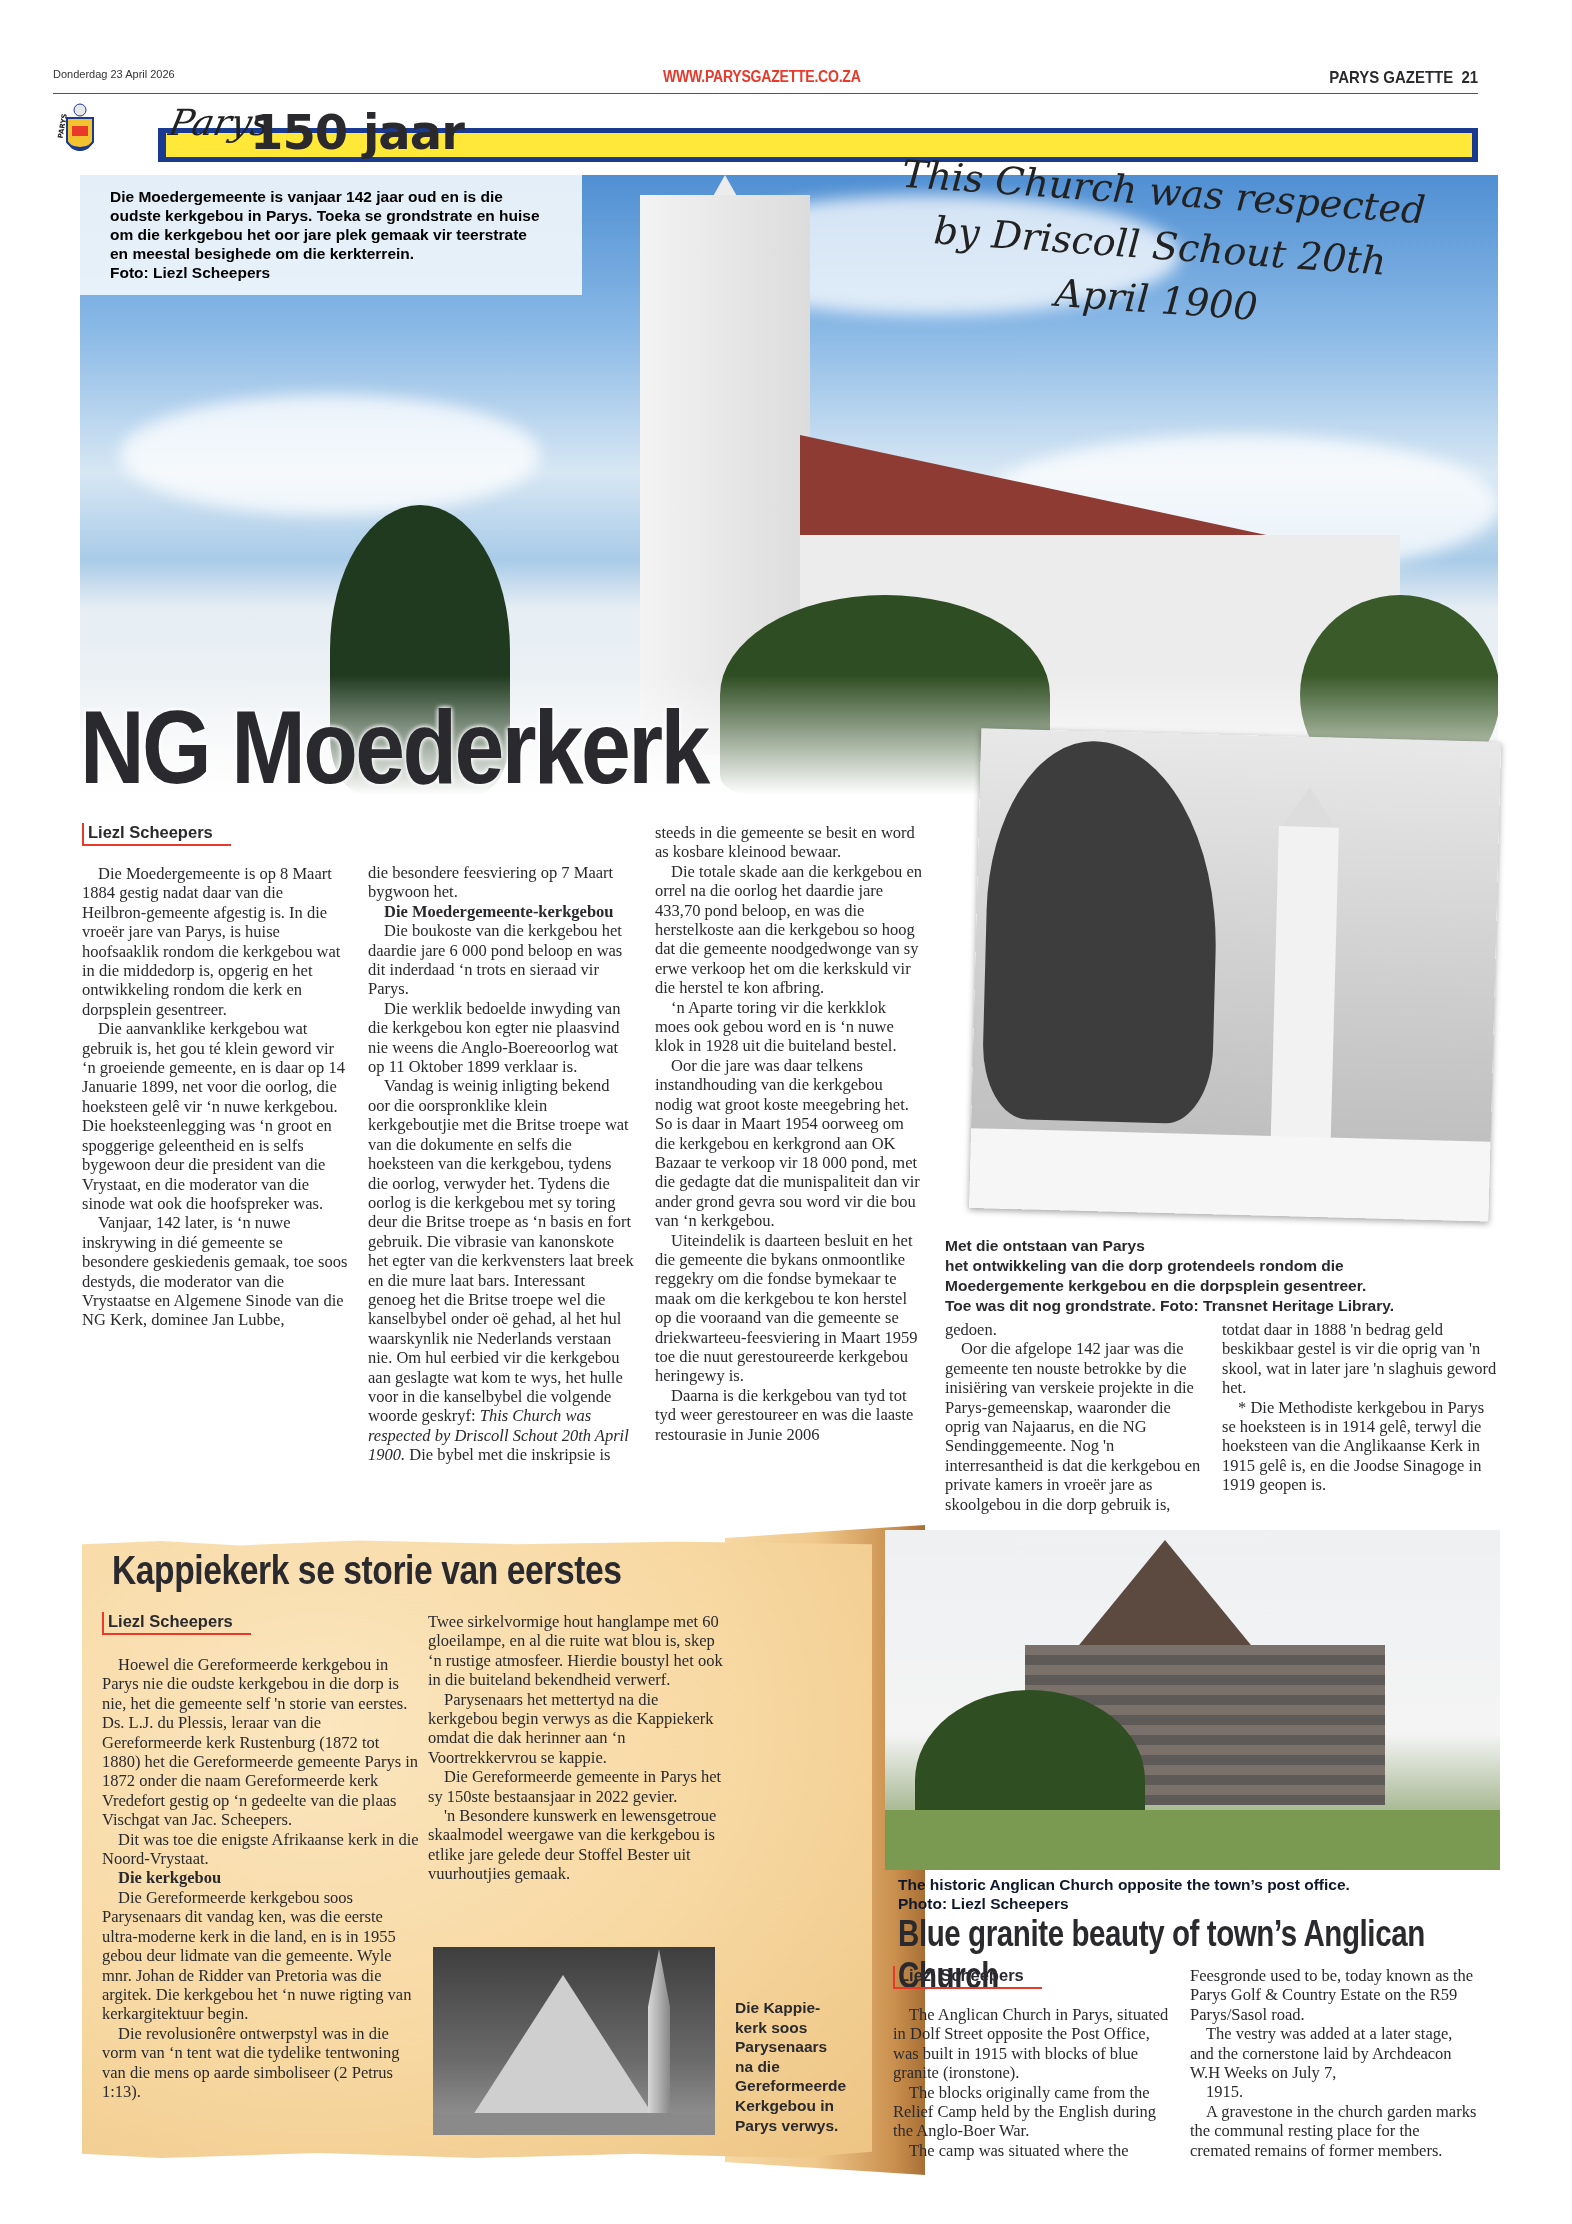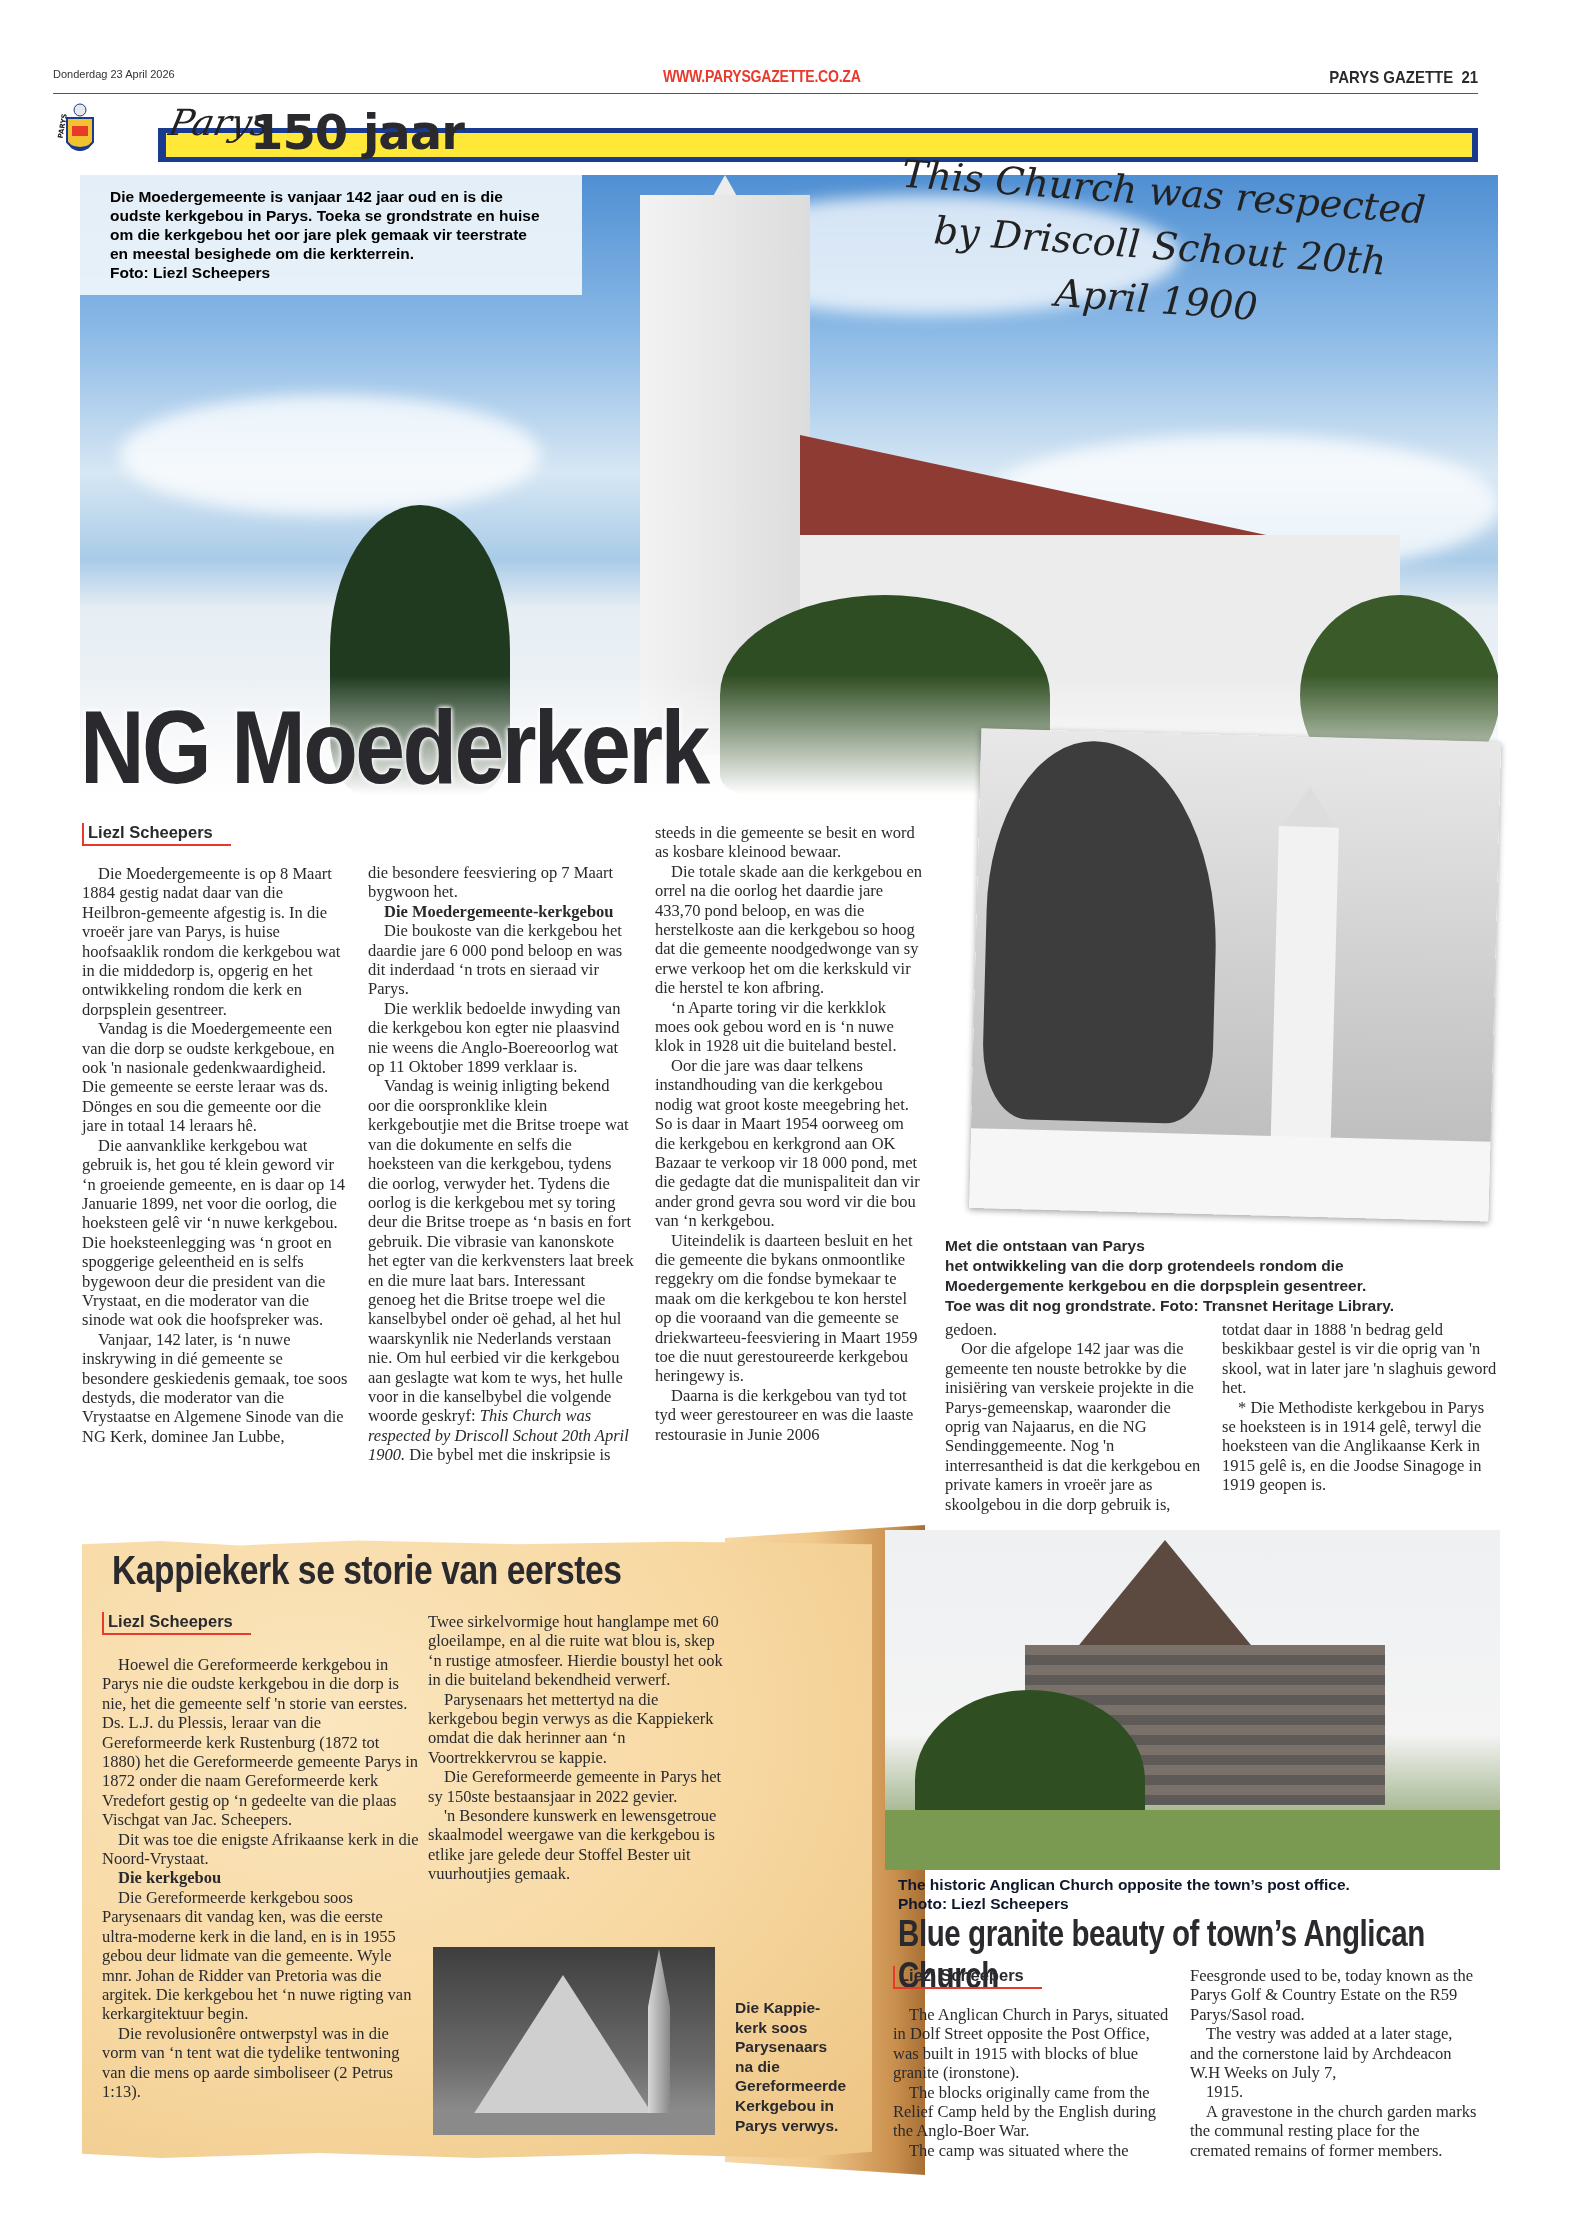--- a/index.html
+++ b/index.html
@@ -124,21 +124,20 @@
   <div>by Driscoll Schout 20th</div>
   <div>April 1900</div>
 </div>
 
 <h1 class="headline">NG Moederkerk</h1>
 
 <div class="col" style="left:82px;top:823px;width:268px;">
   <div class="byline">Liezl Scheepers</div>
   <div style="height:18px"></div>
   <p>Die Moedergemeente is op 8 Maart 1884 gestig nadat daar van die Heilbron-gemeente afgestig is. In die vroeër jare van Parys, is huise hoofsaaklik rondom die kerkgebou wat in die middedorp is, opgerig en het ontwikkeling rondom die kerk en dorpsplein gesentreer.</p>
-  <p>Vandag is die Moedergemeente een van die dorp se oudste kerkgeboue, en ook 'n nasionale gedenkwaardigheid. Die gemeente se eerste leraar was ds. Dönges en sou die gemeente oor die jare in totaal 14 leraars hê.</p>
   <p>Die aanvanklike kerkgebou wat gebruik is, het gou té klein geword vir ‘n groeiende gemeente, en is daar op 14 Januarie 1899, net voor die oorlog, die hoeksteen gelê vir ‘n nuwe kerkgebou. Die hoeksteenlegging was ‘n groot en spoggerige geleentheid en is selfs bygewoon deur die president van die Vrystaat, en die moderator van die sinode wat ook die hoofspreker was.</p>
   <p>Vanjaar, 142 later, is ‘n nuwe inskrywing in dié gemeente se besondere geskiedenis gemaak, toe soos destyds, die moderator van die Vrystaatse en Algemene Sinode van die NG Kerk, dominee Jan Lubbe,</p>
 </div>
 
 <div class="col" style="left:368px;top:823px;width:266px;margin-top:40px;">
   <p class="noindent">die besondere feesviering op 7 Maart bygwoon het.</p>
   <p class="subhead">Die Moedergemeente-kerkgebou</p>
   <p>Die boukoste van die kerkgebou het daardie jare 6 000 pond beloop en was dit inderdaad ‘n trots en sieraad vir Parys.</p>
   <p>Die werklik bedoelde inwyding van die kerkgebou kon egter nie plaasvind nie weens die Anglo-Boereoorlog wat op 11 Oktober 1899 verklaar is.</p>
   <p><span>Vandag is weinig inligting bekend oor die oorspronklike klein kerkgeboutjie met die Britse troepe wat van die dokumente en selfs die hoeksteen van die kerkgebou, tydens die oorlog, verwyder het. Tydens die oorlog is die kerkgebou met sy toring deur die Britse troepe as ‘n basis en fort gebruik. Die vibrasie van kanonskote het egter van die kerkvensters laat breek en die mure laat bars. Interessant genoeg het die Britse troepe wel die kanselbybel onder oë gehad, al het hul waarskynlik nie Nederlands verstaan nie. Om hul eerbied vir die kerkgebou aan geslagte wat kom te wys, het hulle voor in die kanselbybel die volgende woorde geskryf:</span> <em>This Church was respected by Driscoll Schout 20th April 1900.</em> <span>Die bybel met die inskripsie is</span></p>

